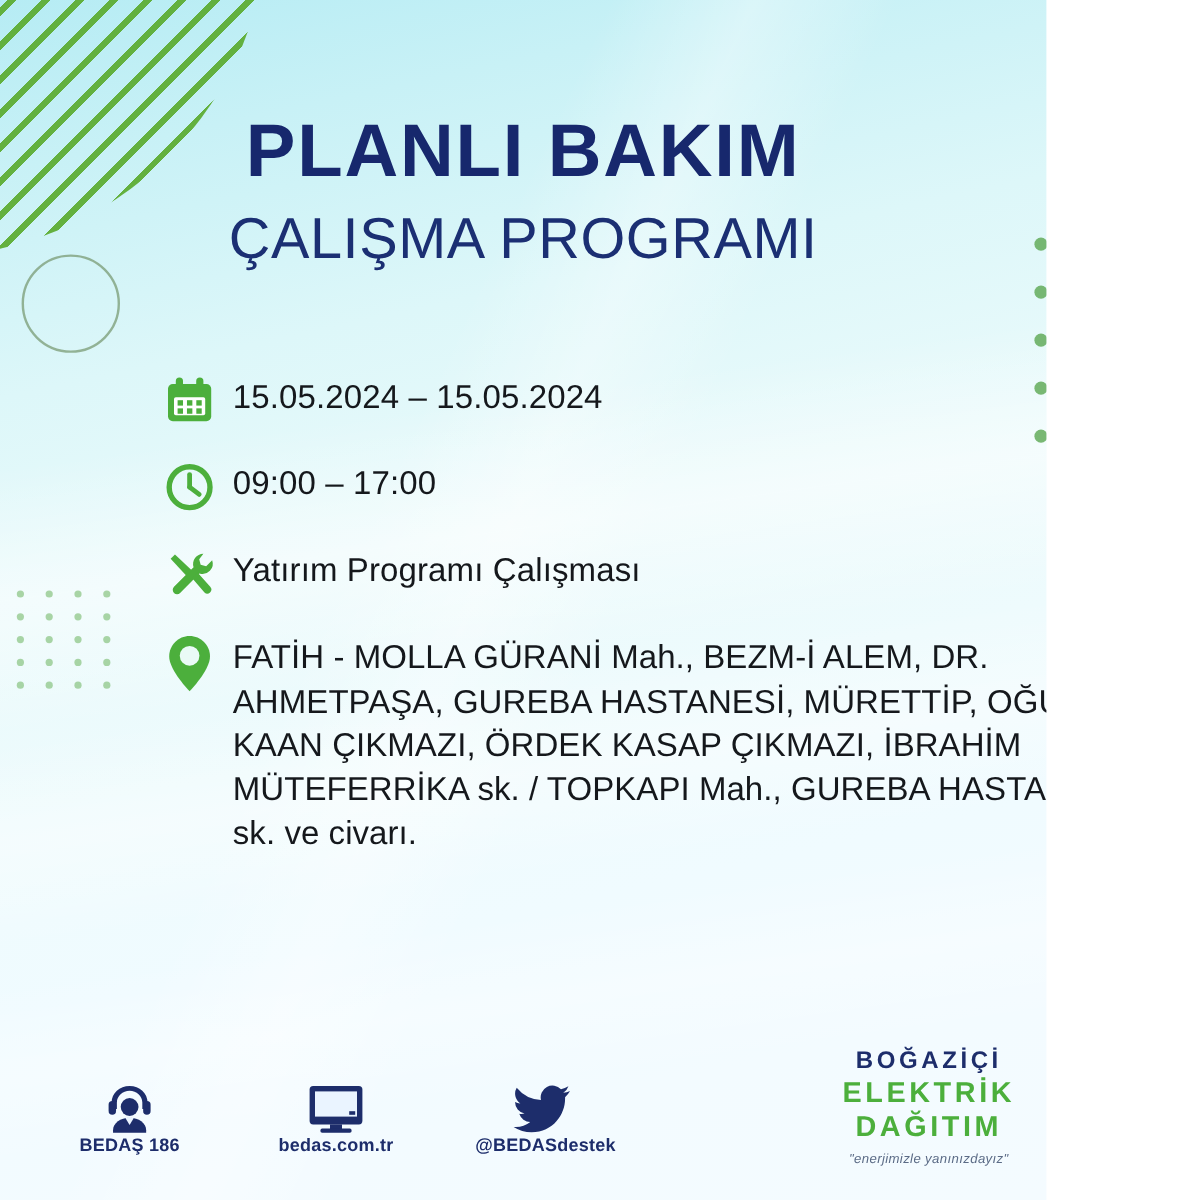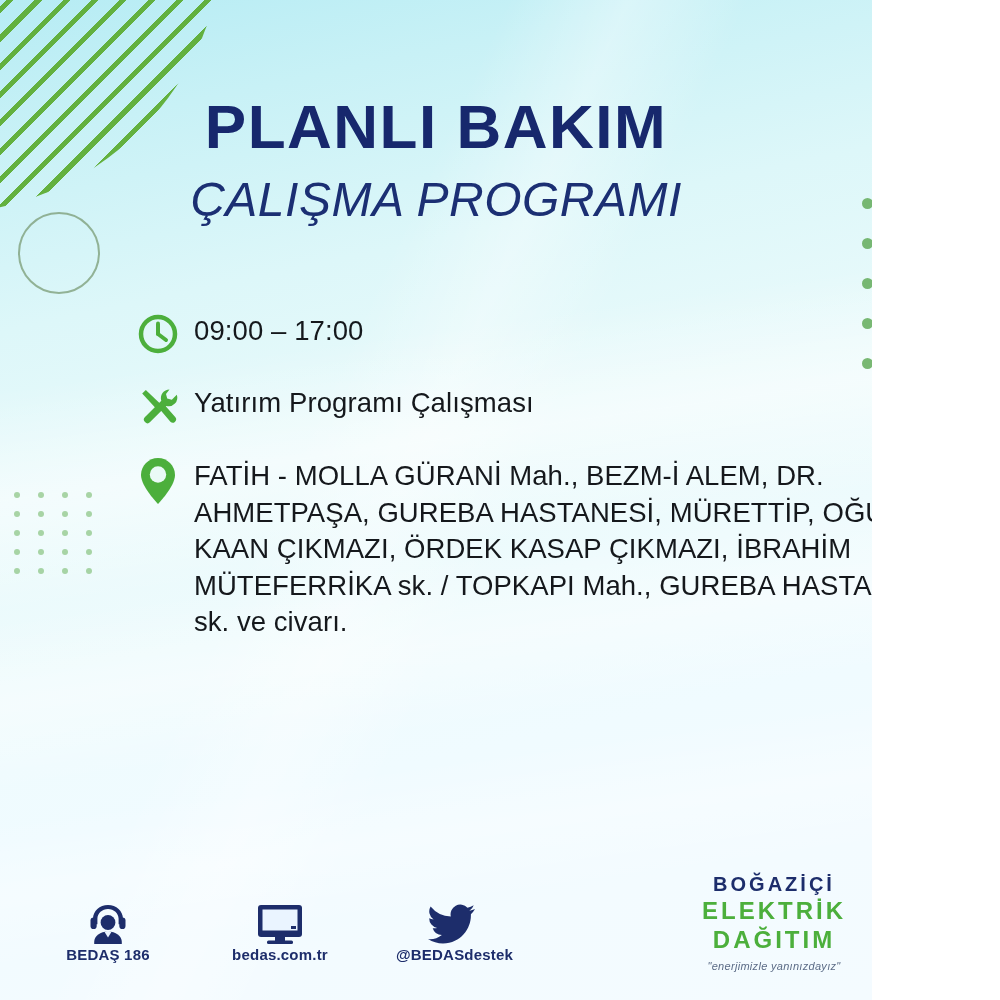--- a/index.html
+++ b/index.html
@@ -125,21 +125,20 @@
     white-space: nowrap;
   }
   .title-sub {
     font-size: 48px;
     font-weight: 500;
     letter-spacing: 0.5px;
     color: #1b2f73;
     line-height: 1;
     margin: 18px 0 14px 0;
     white-space: nowrap;
-    font-style: italic;
   }
 
   
   .info {
     position: absolute;
     left: 136px;
     top: 312px;
     width: 830px;
   }
   .row {
@@ -284,20 +283,39 @@
       <span></span>
   </div>
 
   <div class="header">
     <h1 class="title-main">PLANLI BAKIM</h1>
     <h2 class="title-sub">ÇALIŞMA PROGRAMI</h2>
   </div>
 
   <div class="info">
 
+    <div class="row">
+      <span class="ico">
+        <svg width="44" height="44" viewBox="0 0 44 44" aria-hidden="true">
+          <rect x="4" y="8" width="36" height="31" rx="4" fill="#4caf3c"></rect>
+          <rect x="10.5" y="2.5" width="6" height="11" rx="3" fill="#4caf3c"></rect>
+          <rect x="27.5" y="2.5" width="6" height="11" rx="3" fill="#4caf3c"></rect>
+          <rect x="9" y="19" width="26" height="15" rx="1.5" fill="#ffffff"></rect>
+          <g fill="#4caf3c">
+            <rect x="12" y="21.5" width="4.5" height="4.5"></rect>
+            <rect x="19.8" y="21.5" width="4.5" height="4.5"></rect>
+            <rect x="27.6" y="21.5" width="4.5" height="4.5"></rect>
+            <rect x="12" y="28.3" width="4.5" height="4.5"></rect>
+            <rect x="19.8" y="28.3" width="4.5" height="4.5"></rect>
+            <rect x="27.6" y="28.3" width="4.5" height="4.5"></rect>
+          </g>
+        </svg>
+      </span>
+      <span class="txt">15.05.2024 – 15.05.2024</span>
+    </div>
 
     <div class="row">
       <span class="ico">
         <svg width="44" height="44" viewBox="0 0 44 44" aria-hidden="true">
           <circle cx="22" cy="22" r="17" fill="none" stroke="#4caf3c" stroke-width="4.5"></circle>
           <line x1="22" y1="22" x2="22" y2="11.5" stroke="#4caf3c" stroke-width="4" stroke-linecap="round"></line>
           <line x1="22" y1="22" x2="30" y2="28" stroke="#4caf3c" stroke-width="4" stroke-linecap="round"></line>
         </svg>
       </span>
       <span class="txt">09:00 – 17:00</span>

